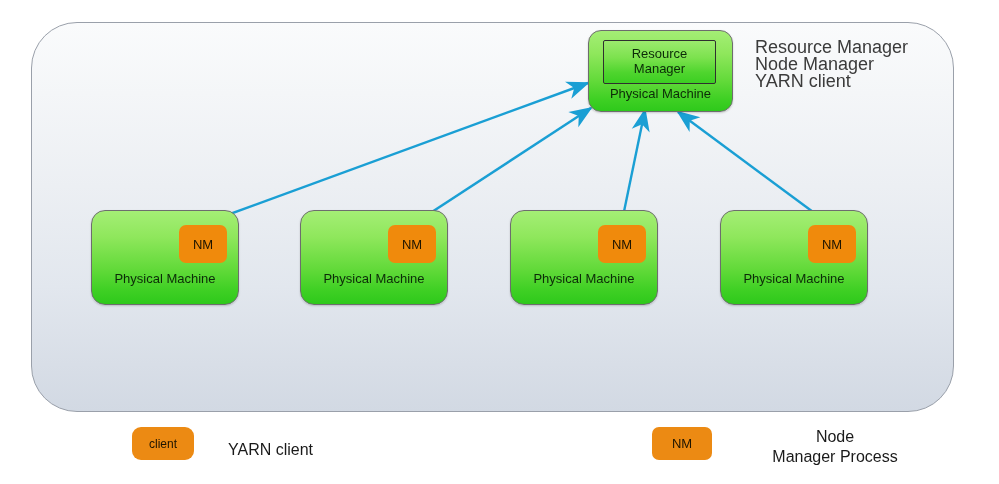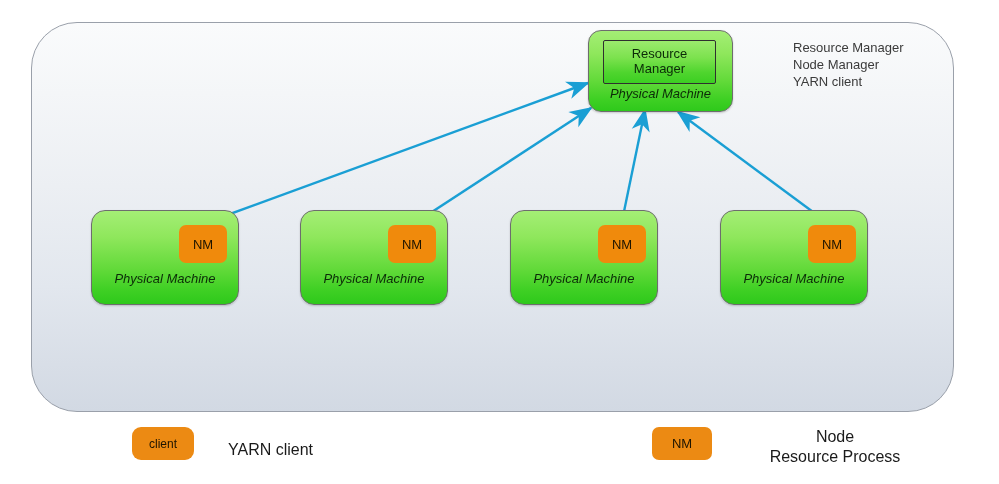--- a/index.html
+++ b/index.html
@@ -58,21 +58,20 @@
 
   .machine-label {
     position: absolute;
     left: 0;
     width: 100%;
     text-align: center;
     color: #0c2b08;
     font-size: 13px;
     font-family: "Liberation Sans", sans-serif;
     white-space: nowrap;
-    font-style: italic;
   }
 
   
   #machine-master {
     left: 588px;
     top: 30px;
     width: 145px;
     height: 82px;
     border-radius: 13px;
   }
@@ -134,24 +133,24 @@
     align-items: center;
     justify-content: center;
     color: #1d1400;
     font-size: 13px;
     font-family: "Liberation Sans", sans-serif;
   }
 
   
   #annotation-list {
     position: absolute;
-    left: 793px;
+    left: 755px;
     top: 39px;
     width: 150px;
-    font-size: 13px;
+    font-size: 18px;
     color: #3b3b3b;
     line-height: 17px;
   }
   .annotation-line { white-space: nowrap; }
   .sq {
     background-image: linear-gradient(45deg, transparent 45%, #ee3b3b 45%, #ee3b3b 55%, transparent 55%),
                       linear-gradient(-45deg, transparent 45%, #ee3b3b 45%, #ee3b3b 55%, transparent 55%);
     background-size: 4px 3px;
     background-repeat: repeat-x;
     background-position: 0 100%;
@@ -272,16 +271,16 @@
       <span>YARN</span><span class="sq"> client</span>
     </div>
   </div>
 
   <div class="legend-swatch" id="legend-client-swatch">client</div>
   <div class="legend-caption" id="legend-client-caption">YARN client</div>
 
   <div class="legend-swatch" id="legend-nm-swatch">NM</div>
   <div class="legend-caption" id="legend-nm-caption">
     <div>Node</div>
-    <div>Resource Process</div>
+    <div>Manager Process</div>
   </div>
 
 </div>
 
 </body></html>

